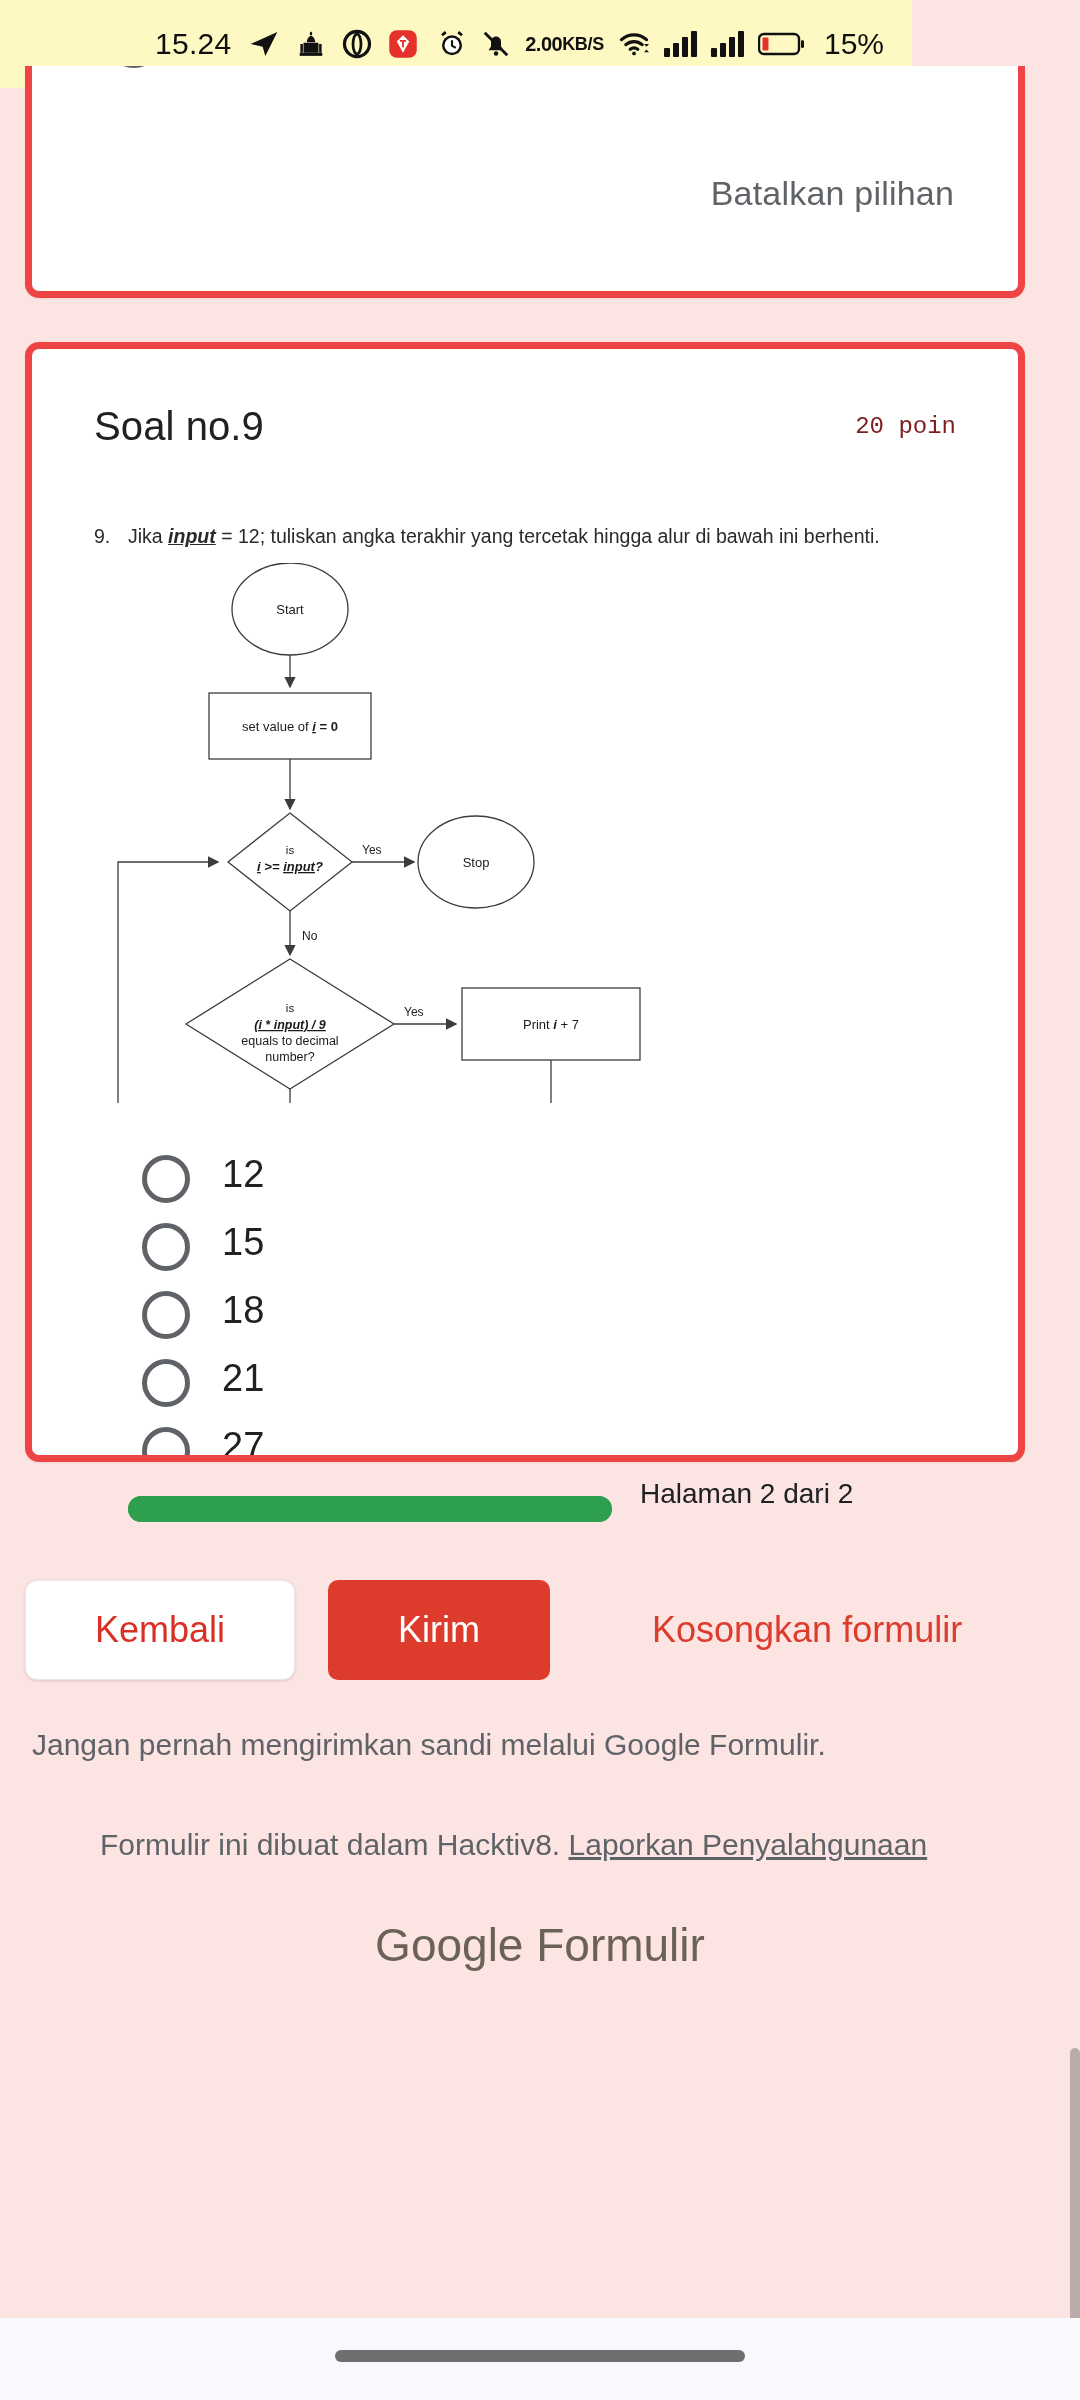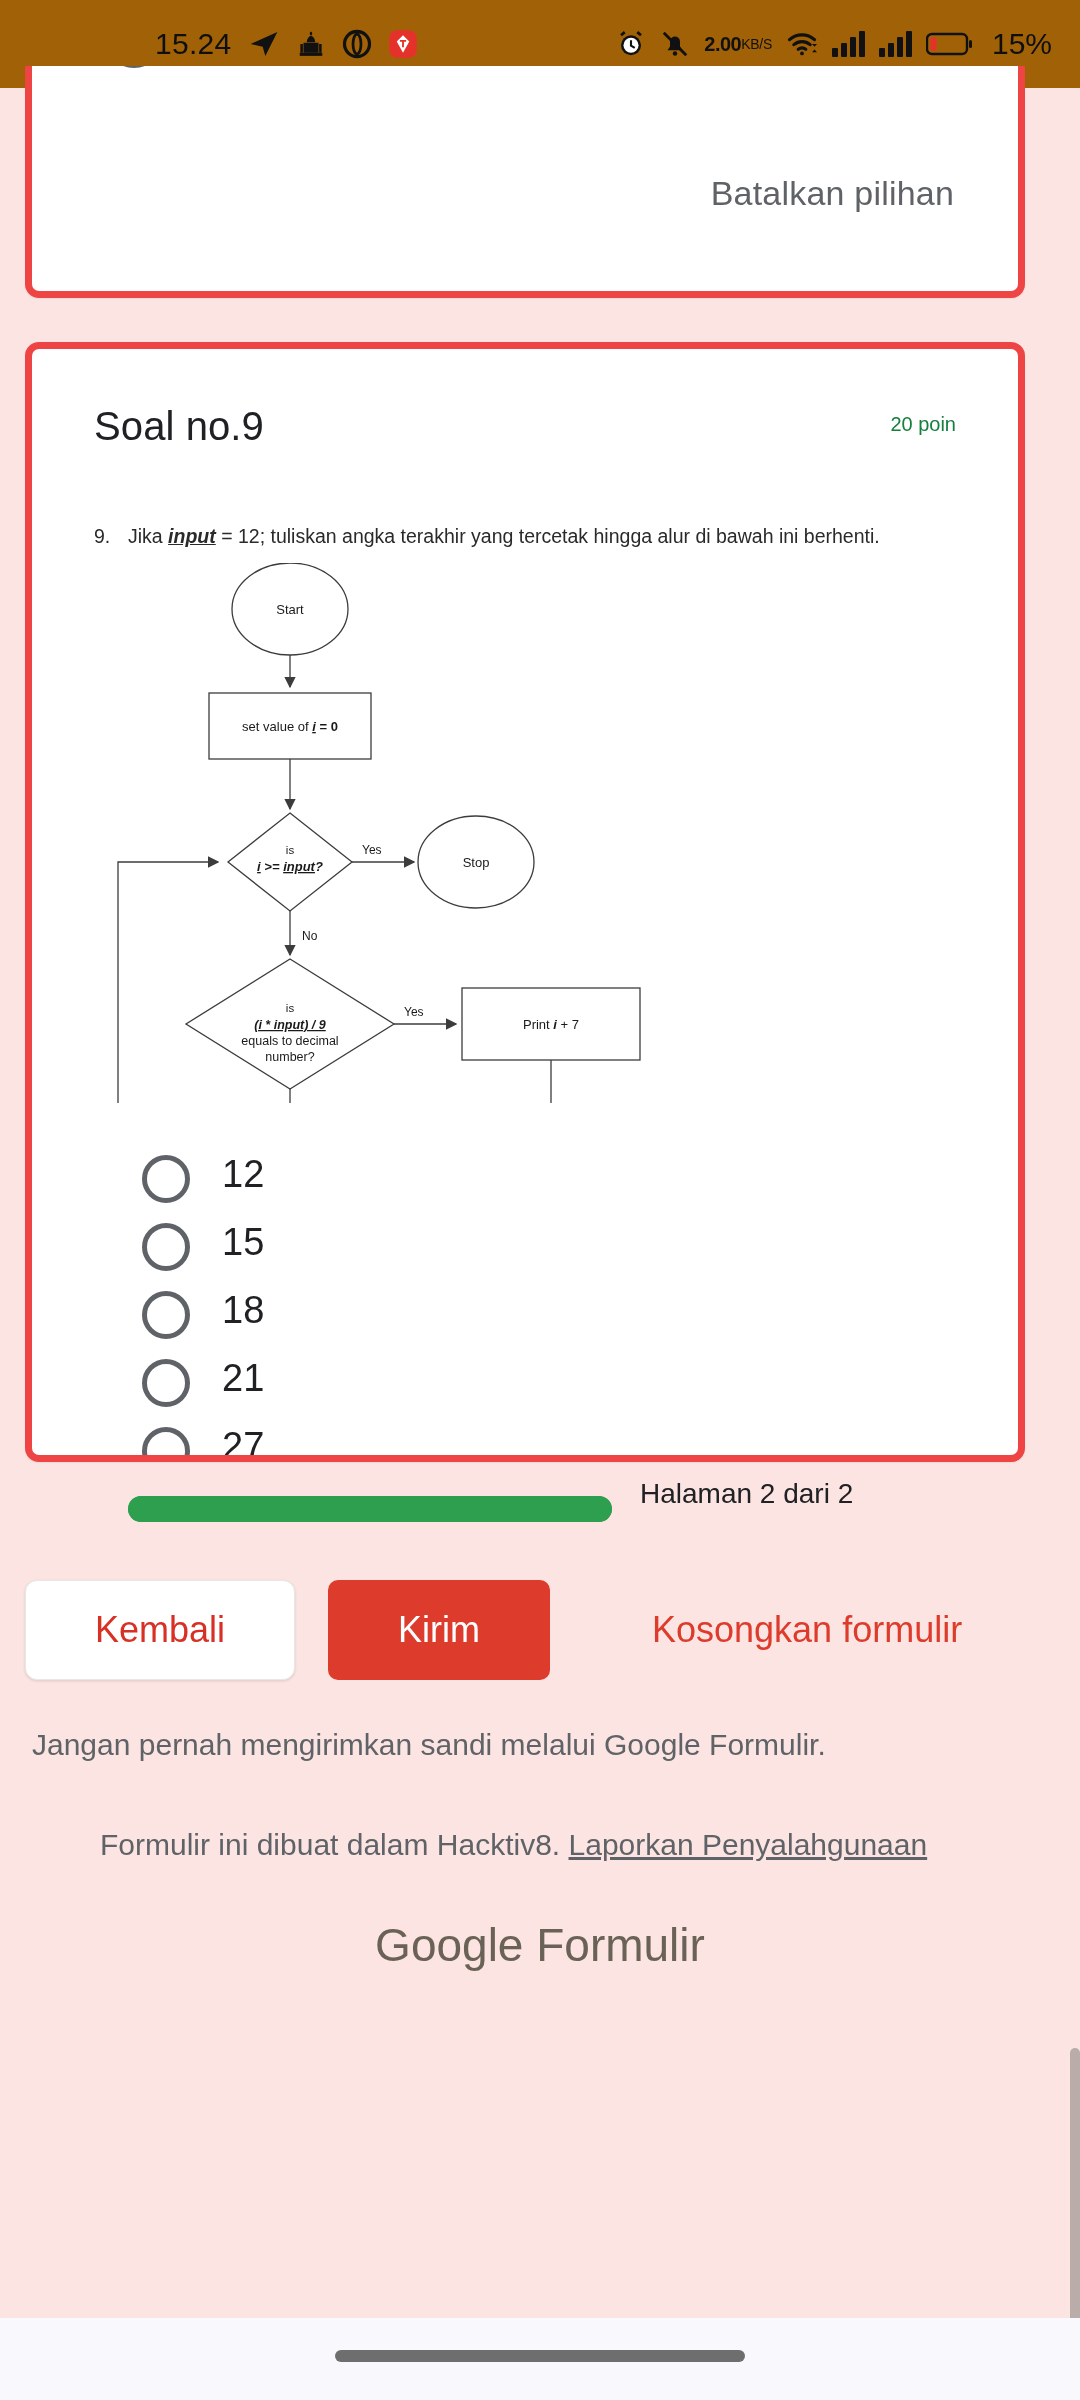--- a/index.html
+++ b/index.html
@@ -12,22 +12,22 @@
   #screen {
     position: relative;
     width: 1080px; height: 2400px;
     background: #fbe4e1;
     overflow: hidden;
   }
 
   
   #statusbar {
     position: absolute; top: 0; left: 0;
-    width: 1080px; height: 88px;
-    background: #a16207;
+    width: 912px; height: 88px;
+    background: #fef9c3;
     display: flex; align-items: center;
   }
   .sb-left {
     position: absolute; left: 155px; top: 0; height: 88px;
     display: flex; align-items: center; gap: 16px;
   }
   .sb-right {
     position: absolute; right: 28px; top: 0; height: 88px;
     display: flex; align-items: center; gap: 14px;
   }
@@ -35,21 +35,21 @@
     font-size: 30px; font-weight: 500; color: #0f0f0f;
     letter-spacing: .3px;
   }
   .sb-pct { font-size: 30px; font-weight: 500; color: #0f0f0f; margin-left: 4px; }
   .sb-ico { display: block; }
   .kbs {
     display: flex; flex-direction: row; align-items: center;
     line-height: 1; color: #111;
   }
   .kbs .v { font-size: 20px; font-weight: 700; letter-spacing: -.5px; }
-  .kbs .u { font-size: 14px; font-weight: 400; letter-spacing: -.3px; }
+  .kbs .u { font-size: 18px; font-weight: 700; letter-spacing: -.3px; }
   .bars { display: flex; align-items: flex-end; gap: 3px; height: 26px; }
   .bars i { display: block; width: 6px; background: #111; border-radius: 1px; }
   .bars i:nth-child(1) { height: 9px; }
   .bars i:nth-child(2) { height: 14px; }
   .bars i:nth-child(3) { height: 20px; }
   .bars i:nth-child(4) { height: 26px; }
 
   
   #content {
     position: absolute; top: 88px; left: 0;
@@ -87,21 +87,21 @@
   #card-q {
     top: 254px; height: 1120px;
     overflow: hidden;
   }
   #q-title {
     position: absolute; left: 62px; top: 55px;
     font-size: 40px; color: #202124; letter-spacing: .1px;
   }
   #q-points {
     position: absolute; right: 62px; top: 64px;
-    font-size: 20px; color: #15803d;
+    font-size: 24px; color: #7f1d1d; font-family: Liberation Mono, monospace;
   }
 
   
   #flow-wrap {
     position: absolute; left: 62px; top: 176px;
     width: 880px; height: 590px;
   }
   #flow-caption {
     position: absolute; left: 0; top: 0;
     width: 880px;

